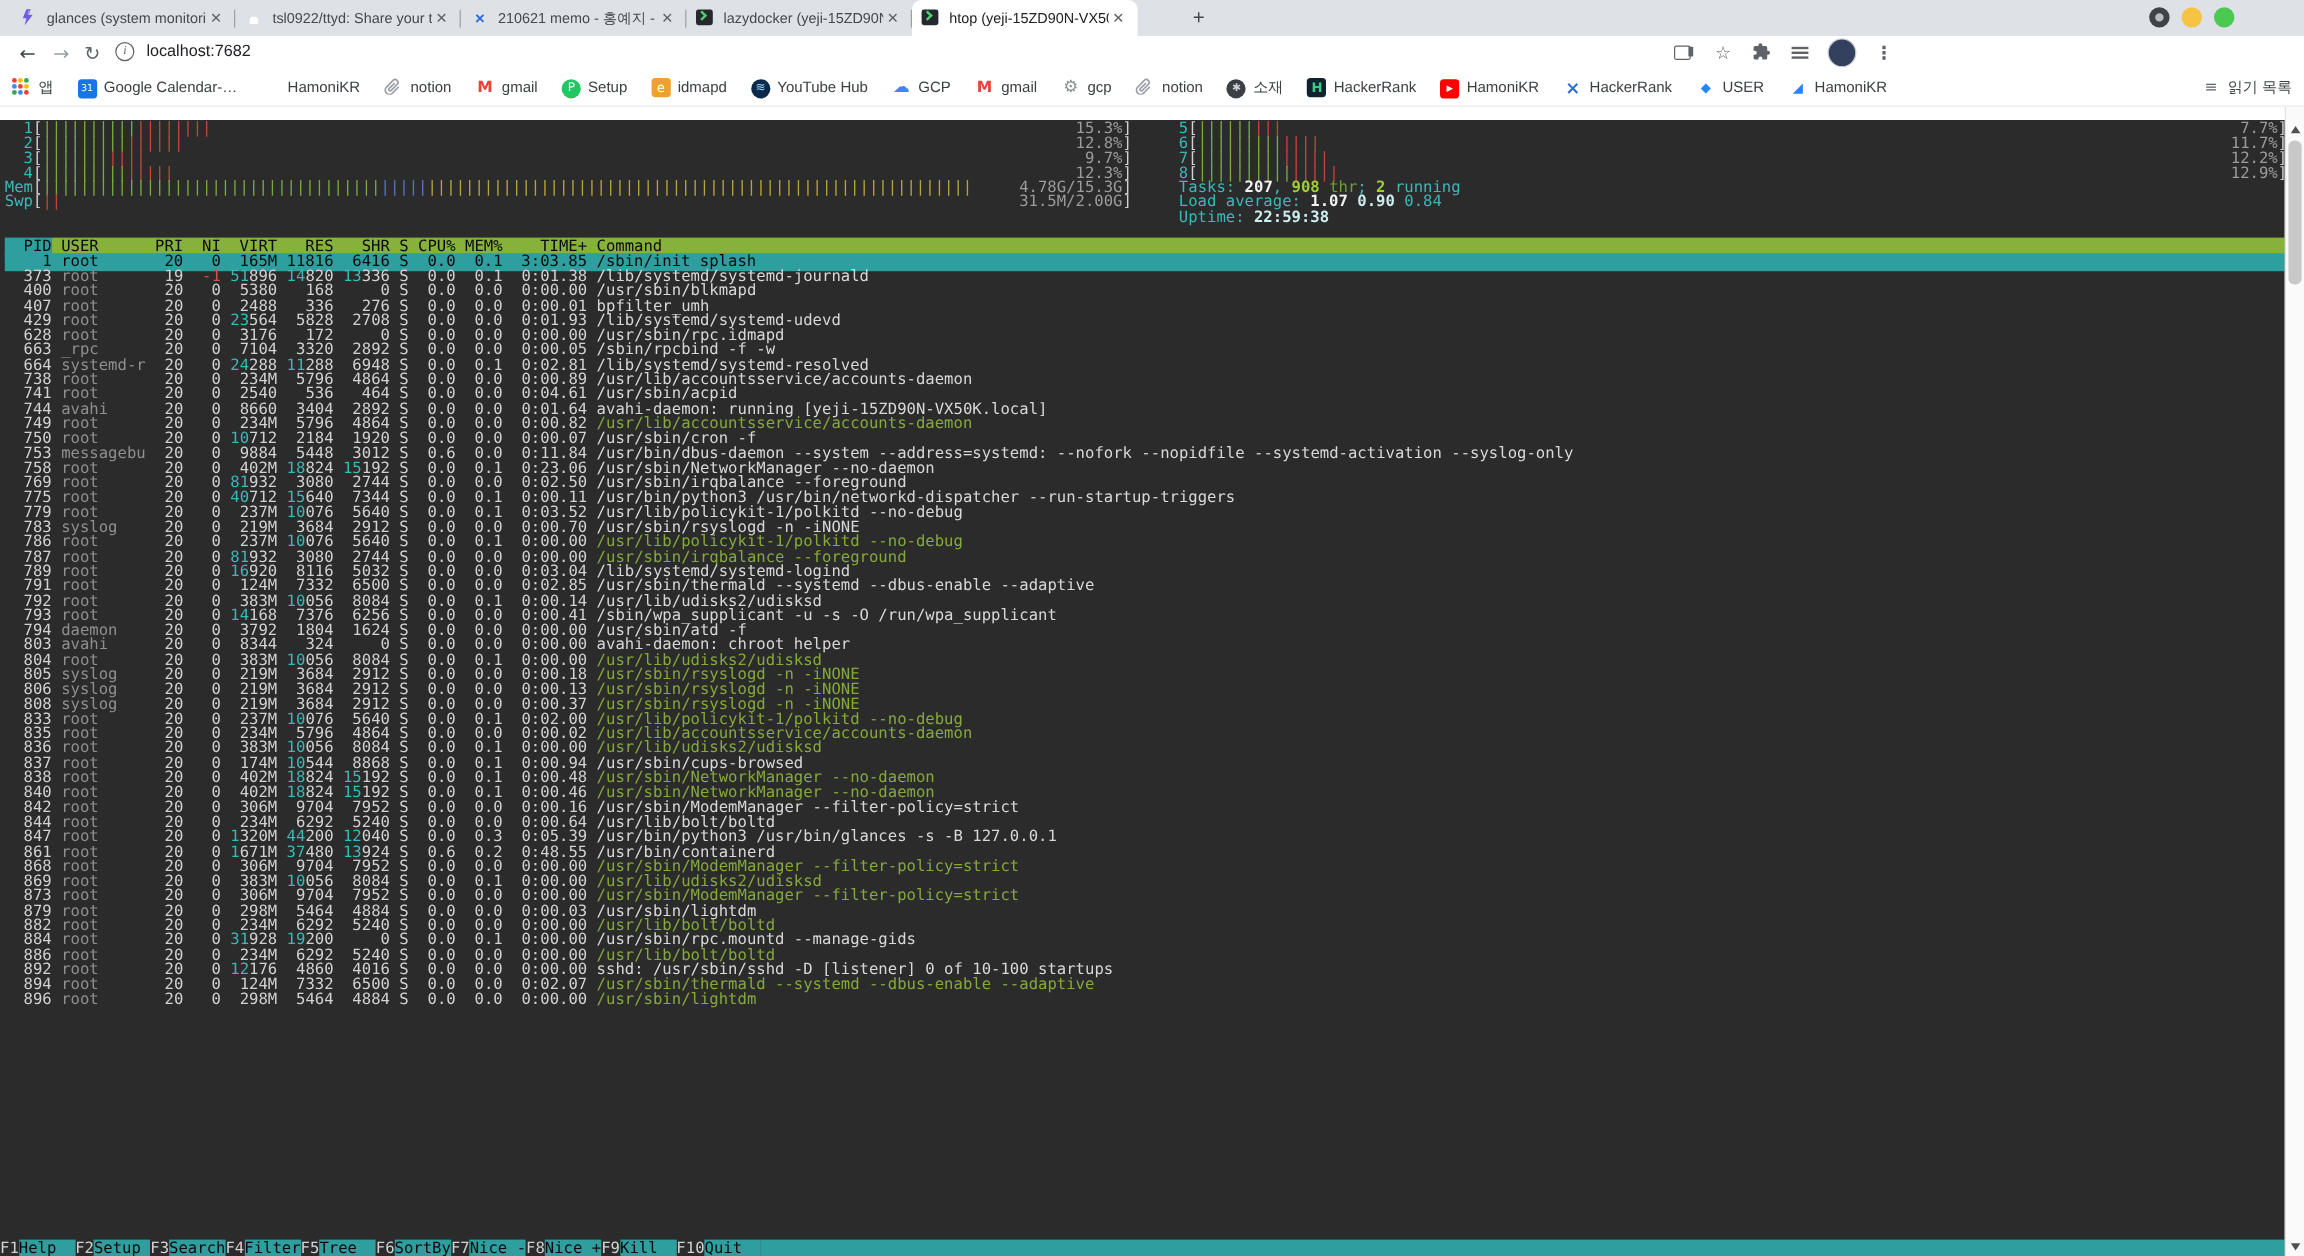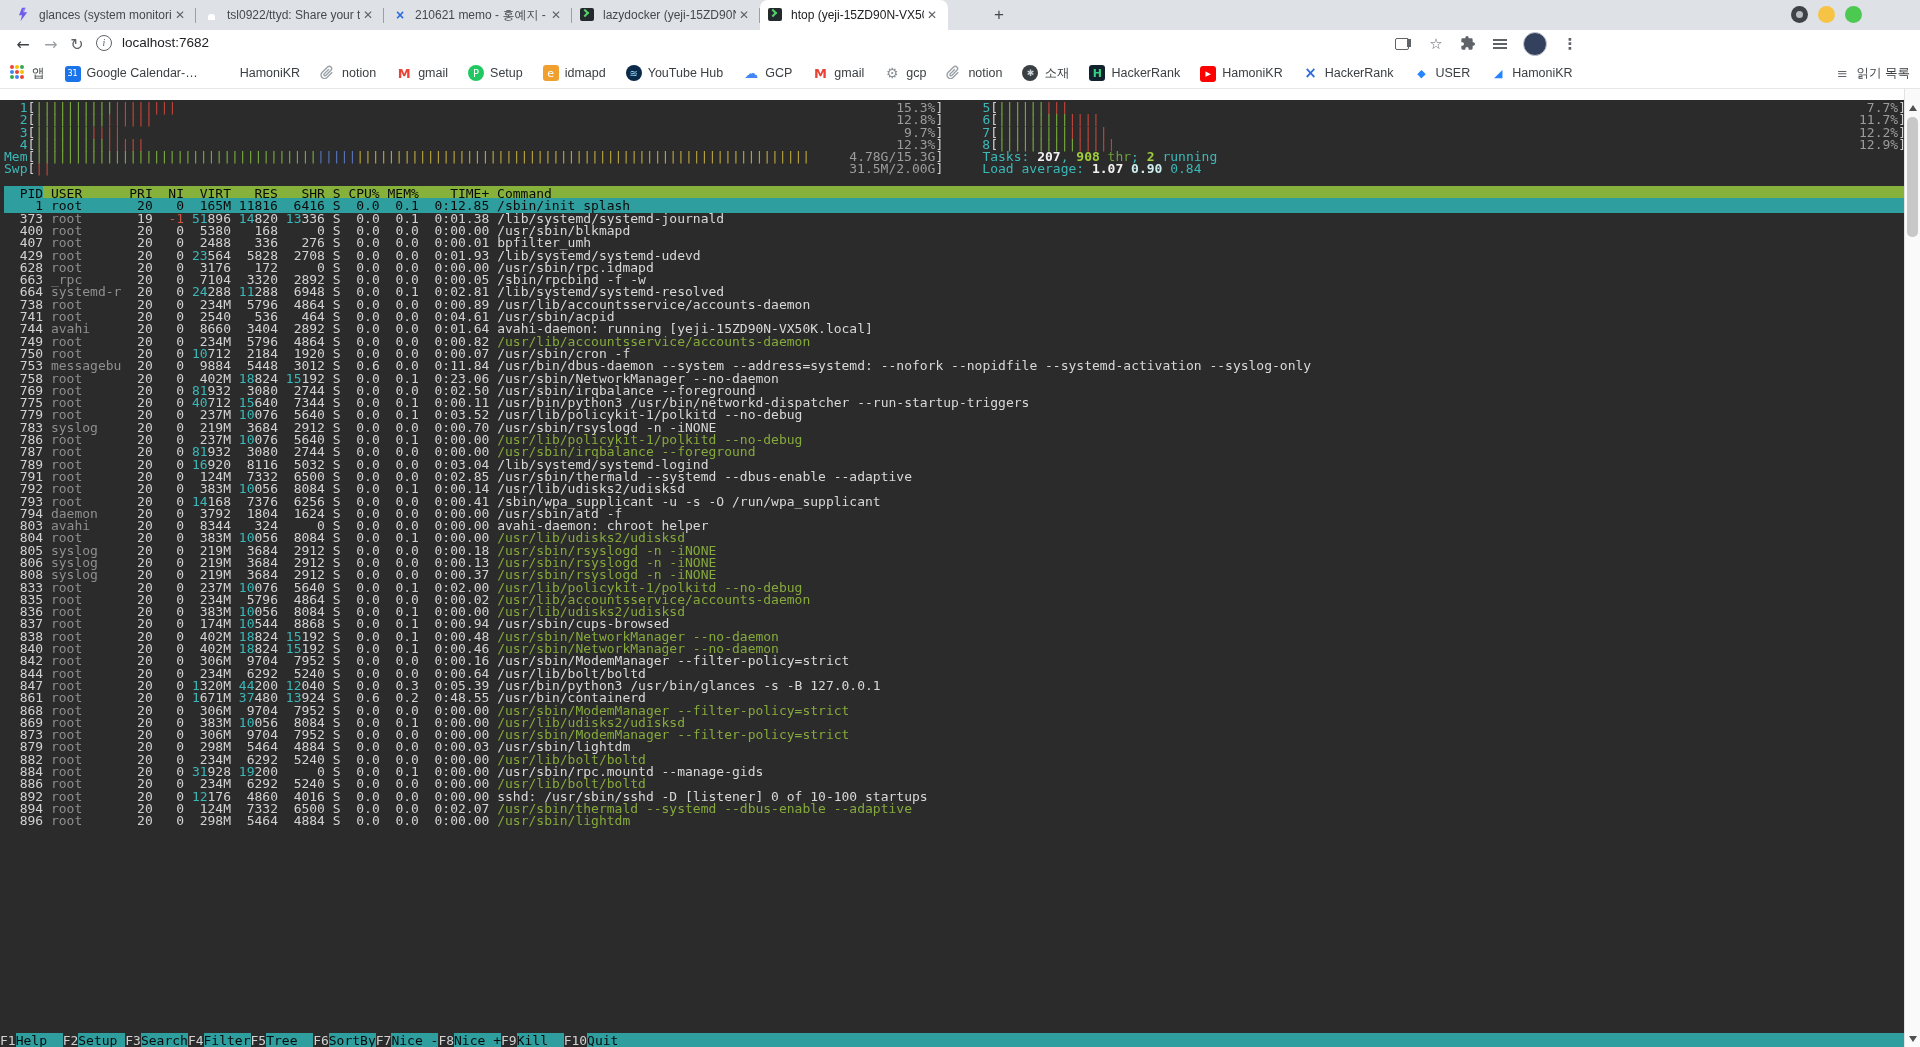--- a/index.html
+++ b/index.html
@@ -246,23 +246,24 @@
 
 <div class="page">
   <div class="term" id="term">
     <div class="trows" id="trows">
         <div class="trow"><span style="color: rgb(60, 184, 184);">  1</span><span style="color: rgb(210, 210, 210);">[</span><span style="color: rgb(119, 171, 60);">||||||||||</span><span style="color: rgb(192, 70, 58);">||||||||</span><span style="color: rgb(210, 210, 210);">                                                                                            </span><span style="color: rgb(156, 156, 156);">15.3%</span><span style="color: rgb(210, 210, 210);">]</span><span style="color: rgb(210, 210, 210);">   </span><span style="color: rgb(60, 184, 184);">  5</span><span style="color: rgb(210, 210, 210);">[</span><span style="color: rgb(119, 171, 60);">||||||</span><span style="color: rgb(192, 70, 58);">|||</span><span style="color: rgb(210, 210, 210);">                                                                                                      </span><span style="color: rgb(156, 156, 156);">7.7%</span><span style="color: rgb(210, 210, 210);">]</span></div>
         <div class="trow"><span style="color: rgb(60, 184, 184);">  2</span><span style="color: rgb(210, 210, 210);">[</span><span style="color: rgb(119, 171, 60);">|||||||||</span><span style="color: rgb(192, 70, 58);">||||||</span><span style="color: rgb(210, 210, 210);">                                                                                               </span><span style="color: rgb(156, 156, 156);">12.8%</span><span style="color: rgb(210, 210, 210);">]</span><span style="color: rgb(210, 210, 210);">   </span><span style="color: rgb(60, 184, 184);">  6</span><span style="color: rgb(210, 210, 210);">[</span><span style="color: rgb(119, 171, 60);">|||||||||</span><span style="color: rgb(192, 70, 58);">||||</span><span style="color: rgb(210, 210, 210);">                                                                                                 </span><span style="color: rgb(156, 156, 156);">11.7%</span><span style="color: rgb(210, 210, 210);">]</span></div>
         <div class="trow"><span style="color: rgb(60, 184, 184);">  3</span><span style="color: rgb(210, 210, 210);">[</span><span style="color: rgb(119, 171, 60);">|||||||</span><span style="color: rgb(192, 70, 58);">||||</span><span style="color: rgb(210, 210, 210);">                                                                                                    </span><span style="color: rgb(156, 156, 156);">9.7%</span><span style="color: rgb(210, 210, 210);">]</span><span style="color: rgb(210, 210, 210);">   </span><span style="color: rgb(60, 184, 184);">  7</span><span style="color: rgb(210, 210, 210);">[</span><span style="color: rgb(119, 171, 60);">|||||||||</span><span style="color: rgb(192, 70, 58);">|||||</span><span style="color: rgb(210, 210, 210);">                                                                                                </span><span style="color: rgb(156, 156, 156);">12.2%</span><span style="color: rgb(210, 210, 210);">]</span></div>
         <div class="trow"><span style="color: rgb(60, 184, 184);">  4</span><span style="color: rgb(210, 210, 210);">[</span><span style="color: rgb(119, 171, 60);">|||||||||</span><span style="color: rgb(192, 70, 58);">|||||</span><span style="color: rgb(210, 210, 210);">                                                                                                </span><span style="color: rgb(156, 156, 156);">12.3%</span><span style="color: rgb(210, 210, 210);">]</span><span style="color: rgb(210, 210, 210);">   </span><span style="color: rgb(60, 184, 184);">  8</span><span style="color: rgb(210, 210, 210);">[</span><span style="color: rgb(119, 171, 60);">||||||||||</span><span style="color: rgb(192, 70, 58);">|||||</span><span style="color: rgb(210, 210, 210);">                                                                                               </span><span style="color: rgb(156, 156, 156);">12.9%</span><span style="color: rgb(210, 210, 210);">]</span></div>
         <div class="trow"><span style="color: rgb(60, 184, 184);">Mem</span><span style="color: rgb(210, 210, 210);">[</span><span style="color: rgb(119, 171, 60);">||||||||||||||||||||||||||||||||||||</span><span style="color: rgb(88, 118, 187);">|||||</span><span style="color: rgb(185, 164, 59);">||||||||||||||||||||||||||||||||||||||||||||||||||||||||||</span><span style="color: rgb(210, 210, 210);">     </span><span style="color: rgb(156, 156, 156);">4.78G/15.3G</span><span style="color: rgb(210, 210, 210);">]</span><span style="color: rgb(210, 210, 210);">     </span><span style="color: rgb(60, 184, 184);">Tasks: </span><span style="color: rgb(242, 242, 242); font-weight: bold;">207</span><span style="color: rgb(60, 184, 184);">, </span><span style="color: rgb(159, 206, 58); font-weight: bold;">908</span><span style="color: rgb(111, 159, 58);"> thr</span><span style="color: rgb(60, 184, 184);">; </span><span style="color: rgb(159, 206, 58); font-weight: bold;">2</span><span style="color: rgb(60, 184, 184);"> running</span></div>
         <div class="trow"><span style="color: rgb(60, 184, 184);">Swp</span><span style="color: rgb(210, 210, 210);">[</span><span style="color: rgb(192, 70, 58);">||</span><span style="color: rgb(210, 210, 210);">                                                                                                      </span><span style="color: rgb(156, 156, 156);">31.5M/2.00G</span><span style="color: rgb(210, 210, 210);">]</span><span style="color: rgb(210, 210, 210);">     </span><span style="color: rgb(60, 184, 184);">Load average: </span><span style="color: rgb(242, 242, 242); font-weight: bold;">1.07 </span><span style="color: rgb(205, 238, 238); font-weight: bold;">0.90 </span><span style="color: rgb(60, 184, 184);">0.84</span></div>
+        <div class="trow"><span style="color: rgb(210, 210, 210);">                                                                                                                             </span><span style="color: rgb(60, 184, 184);">Uptime: </span><span style="color: rgb(205, 238, 238); font-weight: bold;">22:59:38</span></div>
         <div class="trow"><span style="color: rgb(210, 210, 210);"></span></div>
         <div class="trow"><span style="color: rgb(11, 11, 11); background: rgb(47, 158, 158);">  PID</span><span style="color: rgb(11, 11, 11); background: rgb(134, 178, 60);"> USER      PRI  NI  VIRT   RES   SHR S CPU% MEM%    TIME+ Command                                                                                                                                                                              </span></div>
-        <div class="trow"><span style="color: rgb(11, 11, 11); background: rgb(47, 158, 158);">    1 root       20   0  165M 11816  6416 S  0.0  0.1  0:12.85 /sbin/init splash                                                                                                                                                                    </span></div>
+        <div class="trow"><span style="color: rgb(11, 11, 11); background: rgb(47, 158, 158);">    1 root       20   0  165M 11816  6416 S  0.0  0.1  3:03.85 /sbin/init splash                                                                                                                                                                    </span></div>
         <div class="trow"><span style="color: rgb(210, 210, 210);">  373</span><span style="color: rgb(210, 210, 210);"> </span><span style="color: rgb(143, 143, 143);">root     </span><span style="color: rgb(210, 210, 210);"> </span><span style="color: rgb(210, 210, 210);"> 19</span><span style="color: rgb(210, 210, 210);"> </span><span style="color: rgb(204, 85, 68);"> -1</span><span style="color: rgb(210, 210, 210);"> </span><span style="color: rgb(60, 184, 184);">51</span><span style="color: rgb(210, 210, 210);">896</span><span style="color: rgb(210, 210, 210);"> </span><span style="color: rgb(60, 184, 184);">14</span><span style="color: rgb(210, 210, 210);">820</span><span style="color: rgb(210, 210, 210);"> </span><span style="color: rgb(60, 184, 184);">13</span><span style="color: rgb(210, 210, 210);">336</span><span style="color: rgb(210, 210, 210);"> </span><span style="color: rgb(210, 210, 210);">S</span><span style="color: rgb(210, 210, 210);"> </span><span style="color: rgb(210, 210, 210);"> 0.0</span><span style="color: rgb(210, 210, 210);"> </span><span style="color: rgb(210, 210, 210);"> 0.1</span><span style="color: rgb(210, 210, 210);"> </span><span style="color: rgb(210, 210, 210);"> 0:01.38</span><span style="color: rgb(210, 210, 210);"> </span><span style="color: rgb(216, 216, 216);">/lib/systemd/systemd-journald</span></div>
         <div class="trow"><span style="color: rgb(210, 210, 210);">  400</span><span style="color: rgb(210, 210, 210);"> </span><span style="color: rgb(143, 143, 143);">root     </span><span style="color: rgb(210, 210, 210);"> </span><span style="color: rgb(210, 210, 210);"> 20</span><span style="color: rgb(210, 210, 210);"> </span><span style="color: rgb(210, 210, 210);">  0</span><span style="color: rgb(210, 210, 210);"> </span><span style="color: rgb(210, 210, 210);"> 5380</span><span style="color: rgb(210, 210, 210);"> </span><span style="color: rgb(210, 210, 210);">  168</span><span style="color: rgb(210, 210, 210);"> </span><span style="color: rgb(210, 210, 210);">    0</span><span style="color: rgb(210, 210, 210);"> </span><span style="color: rgb(210, 210, 210);">S</span><span style="color: rgb(210, 210, 210);"> </span><span style="color: rgb(210, 210, 210);"> 0.0</span><span style="color: rgb(210, 210, 210);"> </span><span style="color: rgb(210, 210, 210);"> 0.0</span><span style="color: rgb(210, 210, 210);"> </span><span style="color: rgb(210, 210, 210);"> 0:00.00</span><span style="color: rgb(210, 210, 210);"> </span><span style="color: rgb(216, 216, 216);">/usr/sbin/blkmapd</span></div>
         <div class="trow"><span style="color: rgb(210, 210, 210);">  407</span><span style="color: rgb(210, 210, 210);"> </span><span style="color: rgb(143, 143, 143);">root     </span><span style="color: rgb(210, 210, 210);"> </span><span style="color: rgb(210, 210, 210);"> 20</span><span style="color: rgb(210, 210, 210);"> </span><span style="color: rgb(210, 210, 210);">  0</span><span style="color: rgb(210, 210, 210);"> </span><span style="color: rgb(210, 210, 210);"> 2488</span><span style="color: rgb(210, 210, 210);"> </span><span style="color: rgb(210, 210, 210);">  336</span><span style="color: rgb(210, 210, 210);"> </span><span style="color: rgb(210, 210, 210);">  276</span><span style="color: rgb(210, 210, 210);"> </span><span style="color: rgb(210, 210, 210);">S</span><span style="color: rgb(210, 210, 210);"> </span><span style="color: rgb(210, 210, 210);"> 0.0</span><span style="color: rgb(210, 210, 210);"> </span><span style="color: rgb(210, 210, 210);"> 0.0</span><span style="color: rgb(210, 210, 210);"> </span><span style="color: rgb(210, 210, 210);"> 0:00.01</span><span style="color: rgb(210, 210, 210);"> </span><span style="color: rgb(216, 216, 216);">bpfilter_umh</span></div>
         <div class="trow"><span style="color: rgb(210, 210, 210);">  429</span><span style="color: rgb(210, 210, 210);"> </span><span style="color: rgb(143, 143, 143);">root     </span><span style="color: rgb(210, 210, 210);"> </span><span style="color: rgb(210, 210, 210);"> 20</span><span style="color: rgb(210, 210, 210);"> </span><span style="color: rgb(210, 210, 210);">  0</span><span style="color: rgb(210, 210, 210);"> </span><span style="color: rgb(60, 184, 184);">23</span><span style="color: rgb(210, 210, 210);">564</span><span style="color: rgb(210, 210, 210);"> </span><span style="color: rgb(210, 210, 210);"> 5828</span><span style="color: rgb(210, 210, 210);"> </span><span style="color: rgb(210, 210, 210);"> 2708</span><span style="color: rgb(210, 210, 210);"> </span><span style="color: rgb(210, 210, 210);">S</span><span style="color: rgb(210, 210, 210);"> </span><span style="color: rgb(210, 210, 210);"> 0.0</span><span style="color: rgb(210, 210, 210);"> </span><span style="color: rgb(210, 210, 210);"> 0.0</span><span style="color: rgb(210, 210, 210);"> </span><span style="color: rgb(210, 210, 210);"> 0:01.93</span><span style="color: rgb(210, 210, 210);"> </span><span style="color: rgb(216, 216, 216);">/lib/systemd/systemd-udevd</span></div>
         <div class="trow"><span style="color: rgb(210, 210, 210);">  628</span><span style="color: rgb(210, 210, 210);"> </span><span style="color: rgb(143, 143, 143);">root     </span><span style="color: rgb(210, 210, 210);"> </span><span style="color: rgb(210, 210, 210);"> 20</span><span style="color: rgb(210, 210, 210);"> </span><span style="color: rgb(210, 210, 210);">  0</span><span style="color: rgb(210, 210, 210);"> </span><span style="color: rgb(210, 210, 210);"> 3176</span><span style="color: rgb(210, 210, 210);"> </span><span style="color: rgb(210, 210, 210);">  172</span><span style="color: rgb(210, 210, 210);"> </span><span style="color: rgb(210, 210, 210);">    0</span><span style="color: rgb(210, 210, 210);"> </span><span style="color: rgb(210, 210, 210);">S</span><span style="color: rgb(210, 210, 210);"> </span><span style="color: rgb(210, 210, 210);"> 0.0</span><span style="color: rgb(210, 210, 210);"> </span><span style="color: rgb(210, 210, 210);"> 0.0</span><span style="color: rgb(210, 210, 210);"> </span><span style="color: rgb(210, 210, 210);"> 0:00.00</span><span style="color: rgb(210, 210, 210);"> </span><span style="color: rgb(216, 216, 216);">/usr/sbin/rpc.idmapd</span></div>
         <div class="trow"><span style="color: rgb(210, 210, 210);">  663</span><span style="color: rgb(210, 210, 210);"> </span><span style="color: rgb(143, 143, 143);">_rpc     </span><span style="color: rgb(210, 210, 210);"> </span><span style="color: rgb(210, 210, 210);"> 20</span><span style="color: rgb(210, 210, 210);"> </span><span style="color: rgb(210, 210, 210);">  0</span><span style="color: rgb(210, 210, 210);"> </span><span style="color: rgb(210, 210, 210);"> 7104</span><span style="color: rgb(210, 210, 210);"> </span><span style="color: rgb(210, 210, 210);"> 3320</span><span style="color: rgb(210, 210, 210);"> </span><span style="color: rgb(210, 210, 210);"> 2892</span><span style="color: rgb(210, 210, 210);"> </span><span style="color: rgb(210, 210, 210);">S</span><span style="color: rgb(210, 210, 210);"> </span><span style="color: rgb(210, 210, 210);"> 0.0</span><span style="color: rgb(210, 210, 210);"> </span><span style="color: rgb(210, 210, 210);"> 0.0</span><span style="color: rgb(210, 210, 210);"> </span><span style="color: rgb(210, 210, 210);"> 0:00.05</span><span style="color: rgb(210, 210, 210);"> </span><span style="color: rgb(216, 216, 216);">/sbin/rpcbind -f -w</span></div>
         <div class="trow"><span style="color: rgb(210, 210, 210);">  664</span><span style="color: rgb(210, 210, 210);"> </span><span style="color: rgb(143, 143, 143);">systemd-r</span><span style="color: rgb(210, 210, 210);"> </span><span style="color: rgb(210, 210, 210);"> 20</span><span style="color: rgb(210, 210, 210);"> </span><span style="color: rgb(210, 210, 210);">  0</span><span style="color: rgb(210, 210, 210);"> </span><span style="color: rgb(60, 184, 184);">24</span><span style="color: rgb(210, 210, 210);">288</span><span style="color: rgb(210, 210, 210);"> </span><span style="color: rgb(60, 184, 184);">11</span><span style="color: rgb(210, 210, 210);">288</span><span style="color: rgb(210, 210, 210);"> </span><span style="color: rgb(210, 210, 210);"> 6948</span><span style="color: rgb(210, 210, 210);"> </span><span style="color: rgb(210, 210, 210);">S</span><span style="color: rgb(210, 210, 210);"> </span><span style="color: rgb(210, 210, 210);"> 0.0</span><span style="color: rgb(210, 210, 210);"> </span><span style="color: rgb(210, 210, 210);"> 0.1</span><span style="color: rgb(210, 210, 210);"> </span><span style="color: rgb(210, 210, 210);"> 0:02.81</span><span style="color: rgb(210, 210, 210);"> </span><span style="color: rgb(216, 216, 216);">/lib/systemd/systemd-resolved</span></div>
         <div class="trow"><span style="color: rgb(210, 210, 210);">  738</span><span style="color: rgb(210, 210, 210);"> </span><span style="color: rgb(143, 143, 143);">root     </span><span style="color: rgb(210, 210, 210);"> </span><span style="color: rgb(210, 210, 210);"> 20</span><span style="color: rgb(210, 210, 210);"> </span><span style="color: rgb(210, 210, 210);">  0</span><span style="color: rgb(210, 210, 210);"> </span><span style="color: rgb(210, 210, 210);"> 234M</span><span style="color: rgb(210, 210, 210);"> </span><span style="color: rgb(210, 210, 210);"> 5796</span><span style="color: rgb(210, 210, 210);"> </span><span style="color: rgb(210, 210, 210);"> 4864</span><span style="color: rgb(210, 210, 210);"> </span><span style="color: rgb(210, 210, 210);">S</span><span style="color: rgb(210, 210, 210);"> </span><span style="color: rgb(210, 210, 210);"> 0.0</span><span style="color: rgb(210, 210, 210);"> </span><span style="color: rgb(210, 210, 210);"> 0.0</span><span style="color: rgb(210, 210, 210);"> </span><span style="color: rgb(210, 210, 210);"> 0:00.89</span><span style="color: rgb(210, 210, 210);"> </span><span style="color: rgb(216, 216, 216);">/usr/lib/accountsservice/accounts-daemon</span></div>
         <div class="trow"><span style="color: rgb(210, 210, 210);">  741</span><span style="color: rgb(210, 210, 210);"> </span><span style="color: rgb(143, 143, 143);">root     </span><span style="color: rgb(210, 210, 210);"> </span><span style="color: rgb(210, 210, 210);"> 20</span><span style="color: rgb(210, 210, 210);"> </span><span style="color: rgb(210, 210, 210);">  0</span><span style="color: rgb(210, 210, 210);"> </span><span style="color: rgb(210, 210, 210);"> 2540</span><span style="color: rgb(210, 210, 210);"> </span><span style="color: rgb(210, 210, 210);">  536</span><span style="color: rgb(210, 210, 210);"> </span><span style="color: rgb(210, 210, 210);">  464</span><span style="color: rgb(210, 210, 210);"> </span><span style="color: rgb(210, 210, 210);">S</span><span style="color: rgb(210, 210, 210);"> </span><span style="color: rgb(210, 210, 210);"> 0.0</span><span style="color: rgb(210, 210, 210);"> </span><span style="color: rgb(210, 210, 210);"> 0.0</span><span style="color: rgb(210, 210, 210);"> </span><span style="color: rgb(210, 210, 210);"> 0:04.61</span><span style="color: rgb(210, 210, 210);"> </span><span style="color: rgb(216, 216, 216);">/usr/sbin/acpid</span></div>
         <div class="trow"><span style="color: rgb(210, 210, 210);">  744</span><span style="color: rgb(210, 210, 210);"> </span><span style="color: rgb(143, 143, 143);">avahi    </span><span style="color: rgb(210, 210, 210);"> </span><span style="color: rgb(210, 210, 210);"> 20</span><span style="color: rgb(210, 210, 210);"> </span><span style="color: rgb(210, 210, 210);">  0</span><span style="color: rgb(210, 210, 210);"> </span><span style="color: rgb(210, 210, 210);"> 8660</span><span style="color: rgb(210, 210, 210);"> </span><span style="color: rgb(210, 210, 210);"> 3404</span><span style="color: rgb(210, 210, 210);"> </span><span style="color: rgb(210, 210, 210);"> 2892</span><span style="color: rgb(210, 210, 210);"> </span><span style="color: rgb(210, 210, 210);">S</span><span style="color: rgb(210, 210, 210);"> </span><span style="color: rgb(210, 210, 210);"> 0.0</span><span style="color: rgb(210, 210, 210);"> </span><span style="color: rgb(210, 210, 210);"> 0.0</span><span style="color: rgb(210, 210, 210);"> </span><span style="color: rgb(210, 210, 210);"> 0:01.64</span><span style="color: rgb(210, 210, 210);"> </span><span style="color: rgb(216, 216, 216);">avahi-daemon: running [yeji-15ZD90N-VX50K.local]</span></div>

